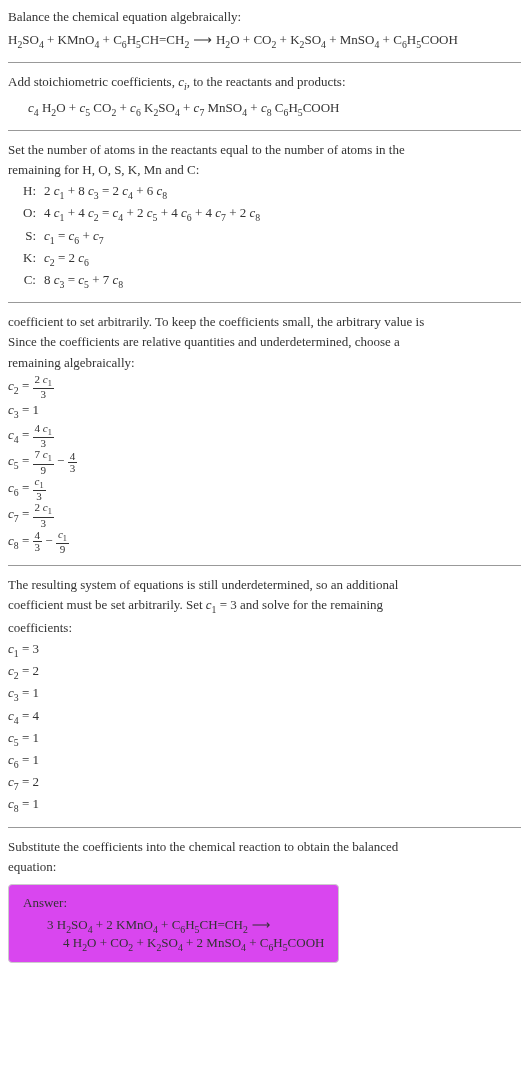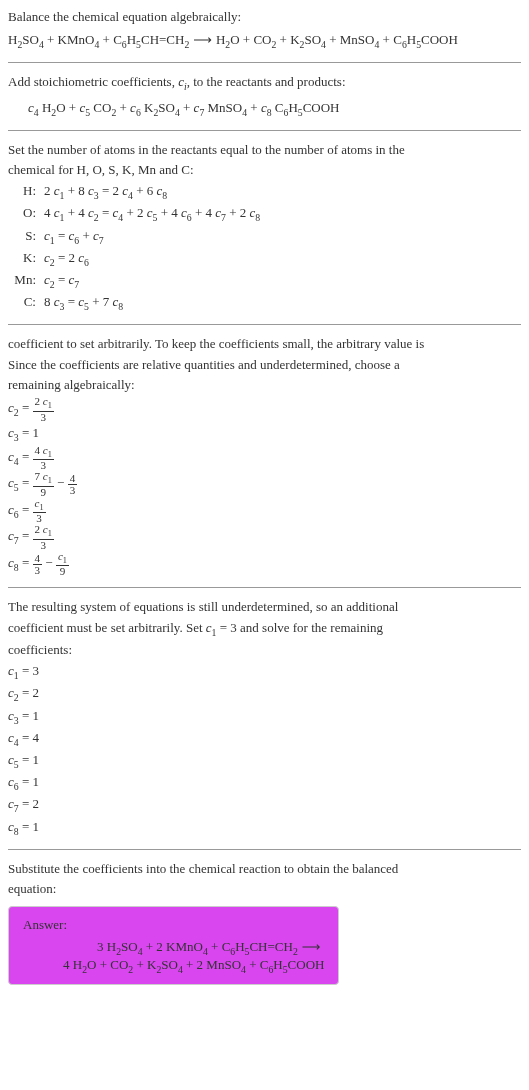--- a/index.html
+++ b/index.html
@@ -76,21 +76,20 @@
       padding: 10px 14px;
       margin-top: 6px;
       display: inline-block;
       max-width: 100%;
     }
     .answer-label {
       margin-bottom: 6px;
     }
     .answer-indent {
       padding-left: 24px;
-      text-align: right;
     }
     .answer-indent2 {
       padding-left: 40px;
     }
     .arrow {
       padding: 0 4px;
     }
     .ital {
       font-style: italic;
     }
@@ -111,41 +110,37 @@
   <div class="text-line">Add stoichiometric coefficients, <span class="ital">c<sub>i</sub></span>, to the reactants and products:</div>
   <div class="equation indent">
     <span class="ital">c</span><sub>4</sub> H<sub>2</sub>O + <span class="ital">c</span><sub>5</sub> CO<sub>2</sub> + <span class="ital">c</span><sub>6</sub> K<sub>2</sub>SO<sub>4</sub> + <span class="ital">c</span><sub>7</sub> MnSO<sub>4</sub> + <span class="ital">c</span><sub>8</sub> C<sub>6</sub>H<sub>5</sub>COOH
   </div>
 </div>
 
 <hr>
 
 <div class="section">
   <div class="text-line">Set the number of atoms in the reactants equal to the number of atoms in the</div>
-  <div class="text-line">chemical for H, O, S, K, Mn and C:</div>
+  <div class="text-line">remaining for H, O, S, K, Mn and C:</div>
   <div>
     <div class="system-row">
       <div class="system-label">H:</div>
       <div class="system-eq">2 <span class="ital">c</span><sub>1</sub> + 8 <span class="ital">c</span><sub>3</sub> = 2 <span class="ital">c</span><sub>4</sub> + 6 <span class="ital">c</span><sub>8</sub></div>
     </div>
     <div class="system-row">
       <div class="system-label">O:</div>
       <div class="system-eq">4 <span class="ital">c</span><sub>1</sub> + 4 <span class="ital">c</span><sub>2</sub> = <span class="ital">c</span><sub>4</sub> + 2 <span class="ital">c</span><sub>5</sub> + 4 <span class="ital">c</span><sub>6</sub> + 4 <span class="ital">c</span><sub>7</sub> + 2 <span class="ital">c</span><sub>8</sub></div>
     </div>
     <div class="system-row">
       <div class="system-label">S:</div>
       <div class="system-eq"><span class="ital">c</span><sub>1</sub> = <span class="ital">c</span><sub>6</sub> + <span class="ital">c</span><sub>7</sub></div>
     </div>
     <div class="system-row">
       <div class="system-label">K:</div>
       <div class="system-eq"><span class="ital">c</span><sub>2</sub> = 2 <span class="ital">c</span><sub>6</sub></div>
-    </div>
-    <div class="system-row">
-      <div class="system-label">Mn:</div>
-      <div class="system-eq"><span class="ital">c</span><sub>2</sub> = <span class="ital">c</span><sub>7</sub></div>
     </div>
     <div class="system-row">
       <div class="system-label">C:</div>
       <div class="system-eq">8 <span class="ital">c</span><sub>3</sub> = <span class="ital">c</span><sub>5</sub> + 7 <span class="ital">c</span><sub>8</sub></div>
     </div>
   </div>
 </div>
 
 <hr>
 

